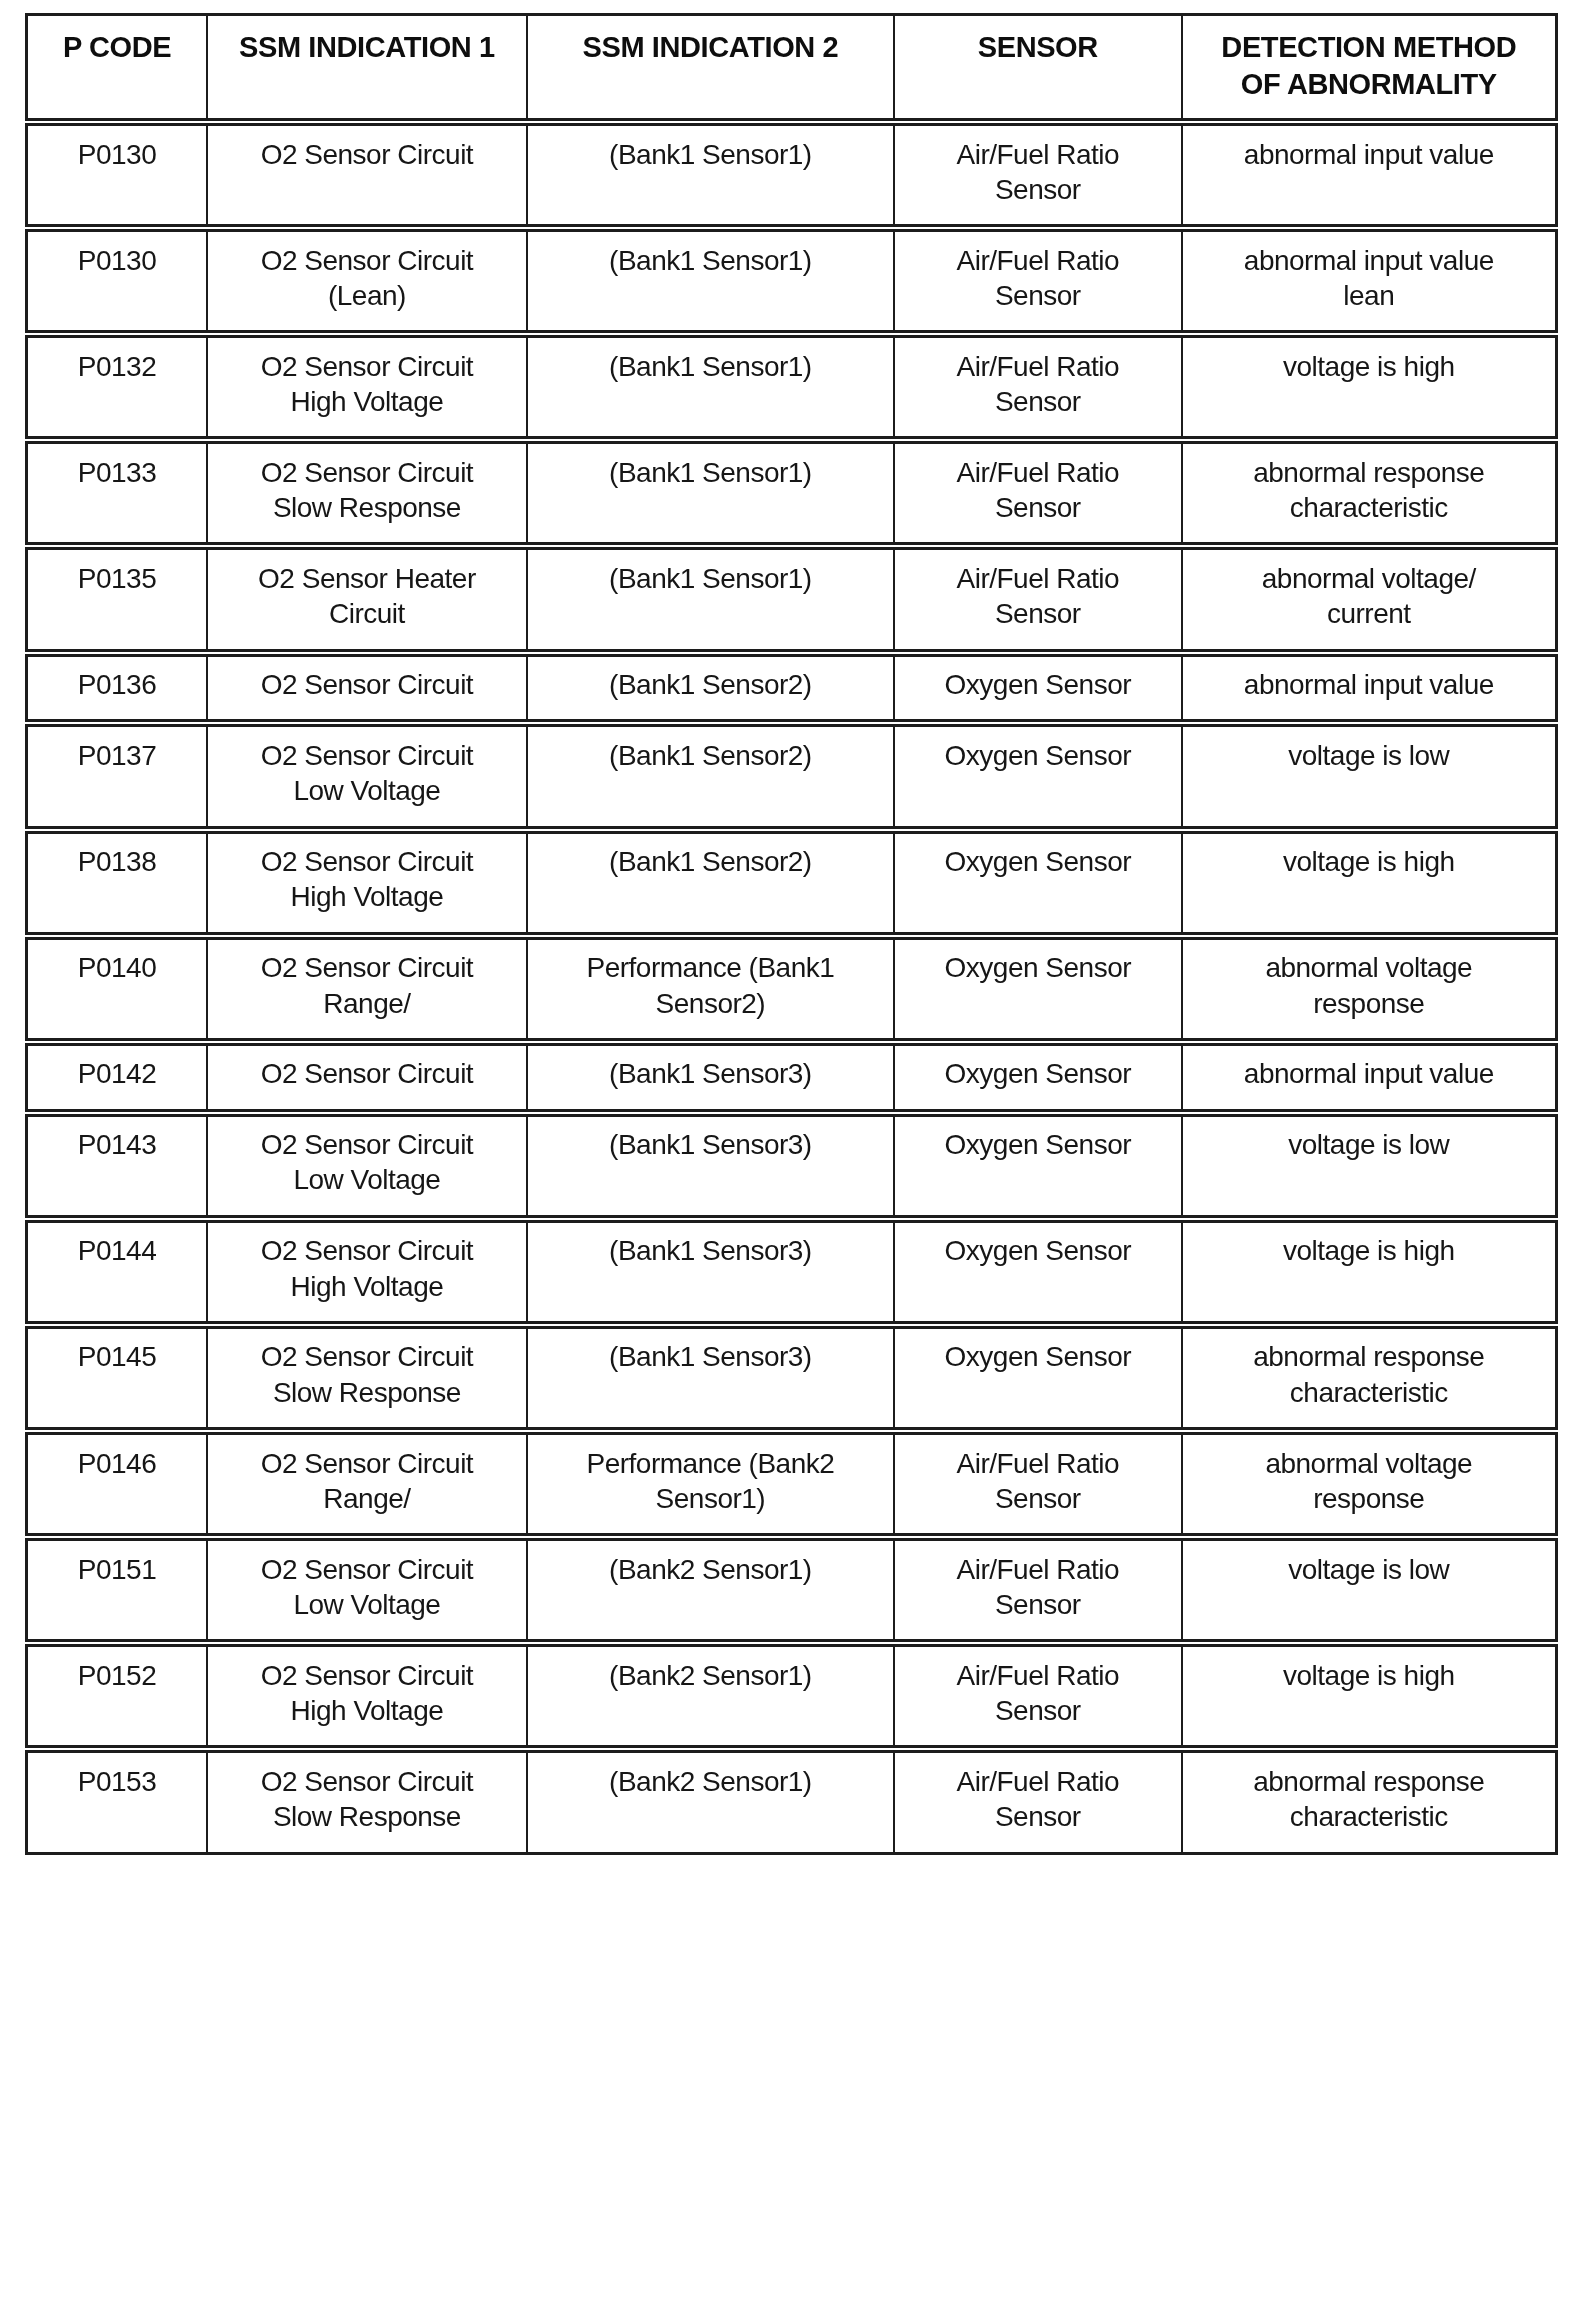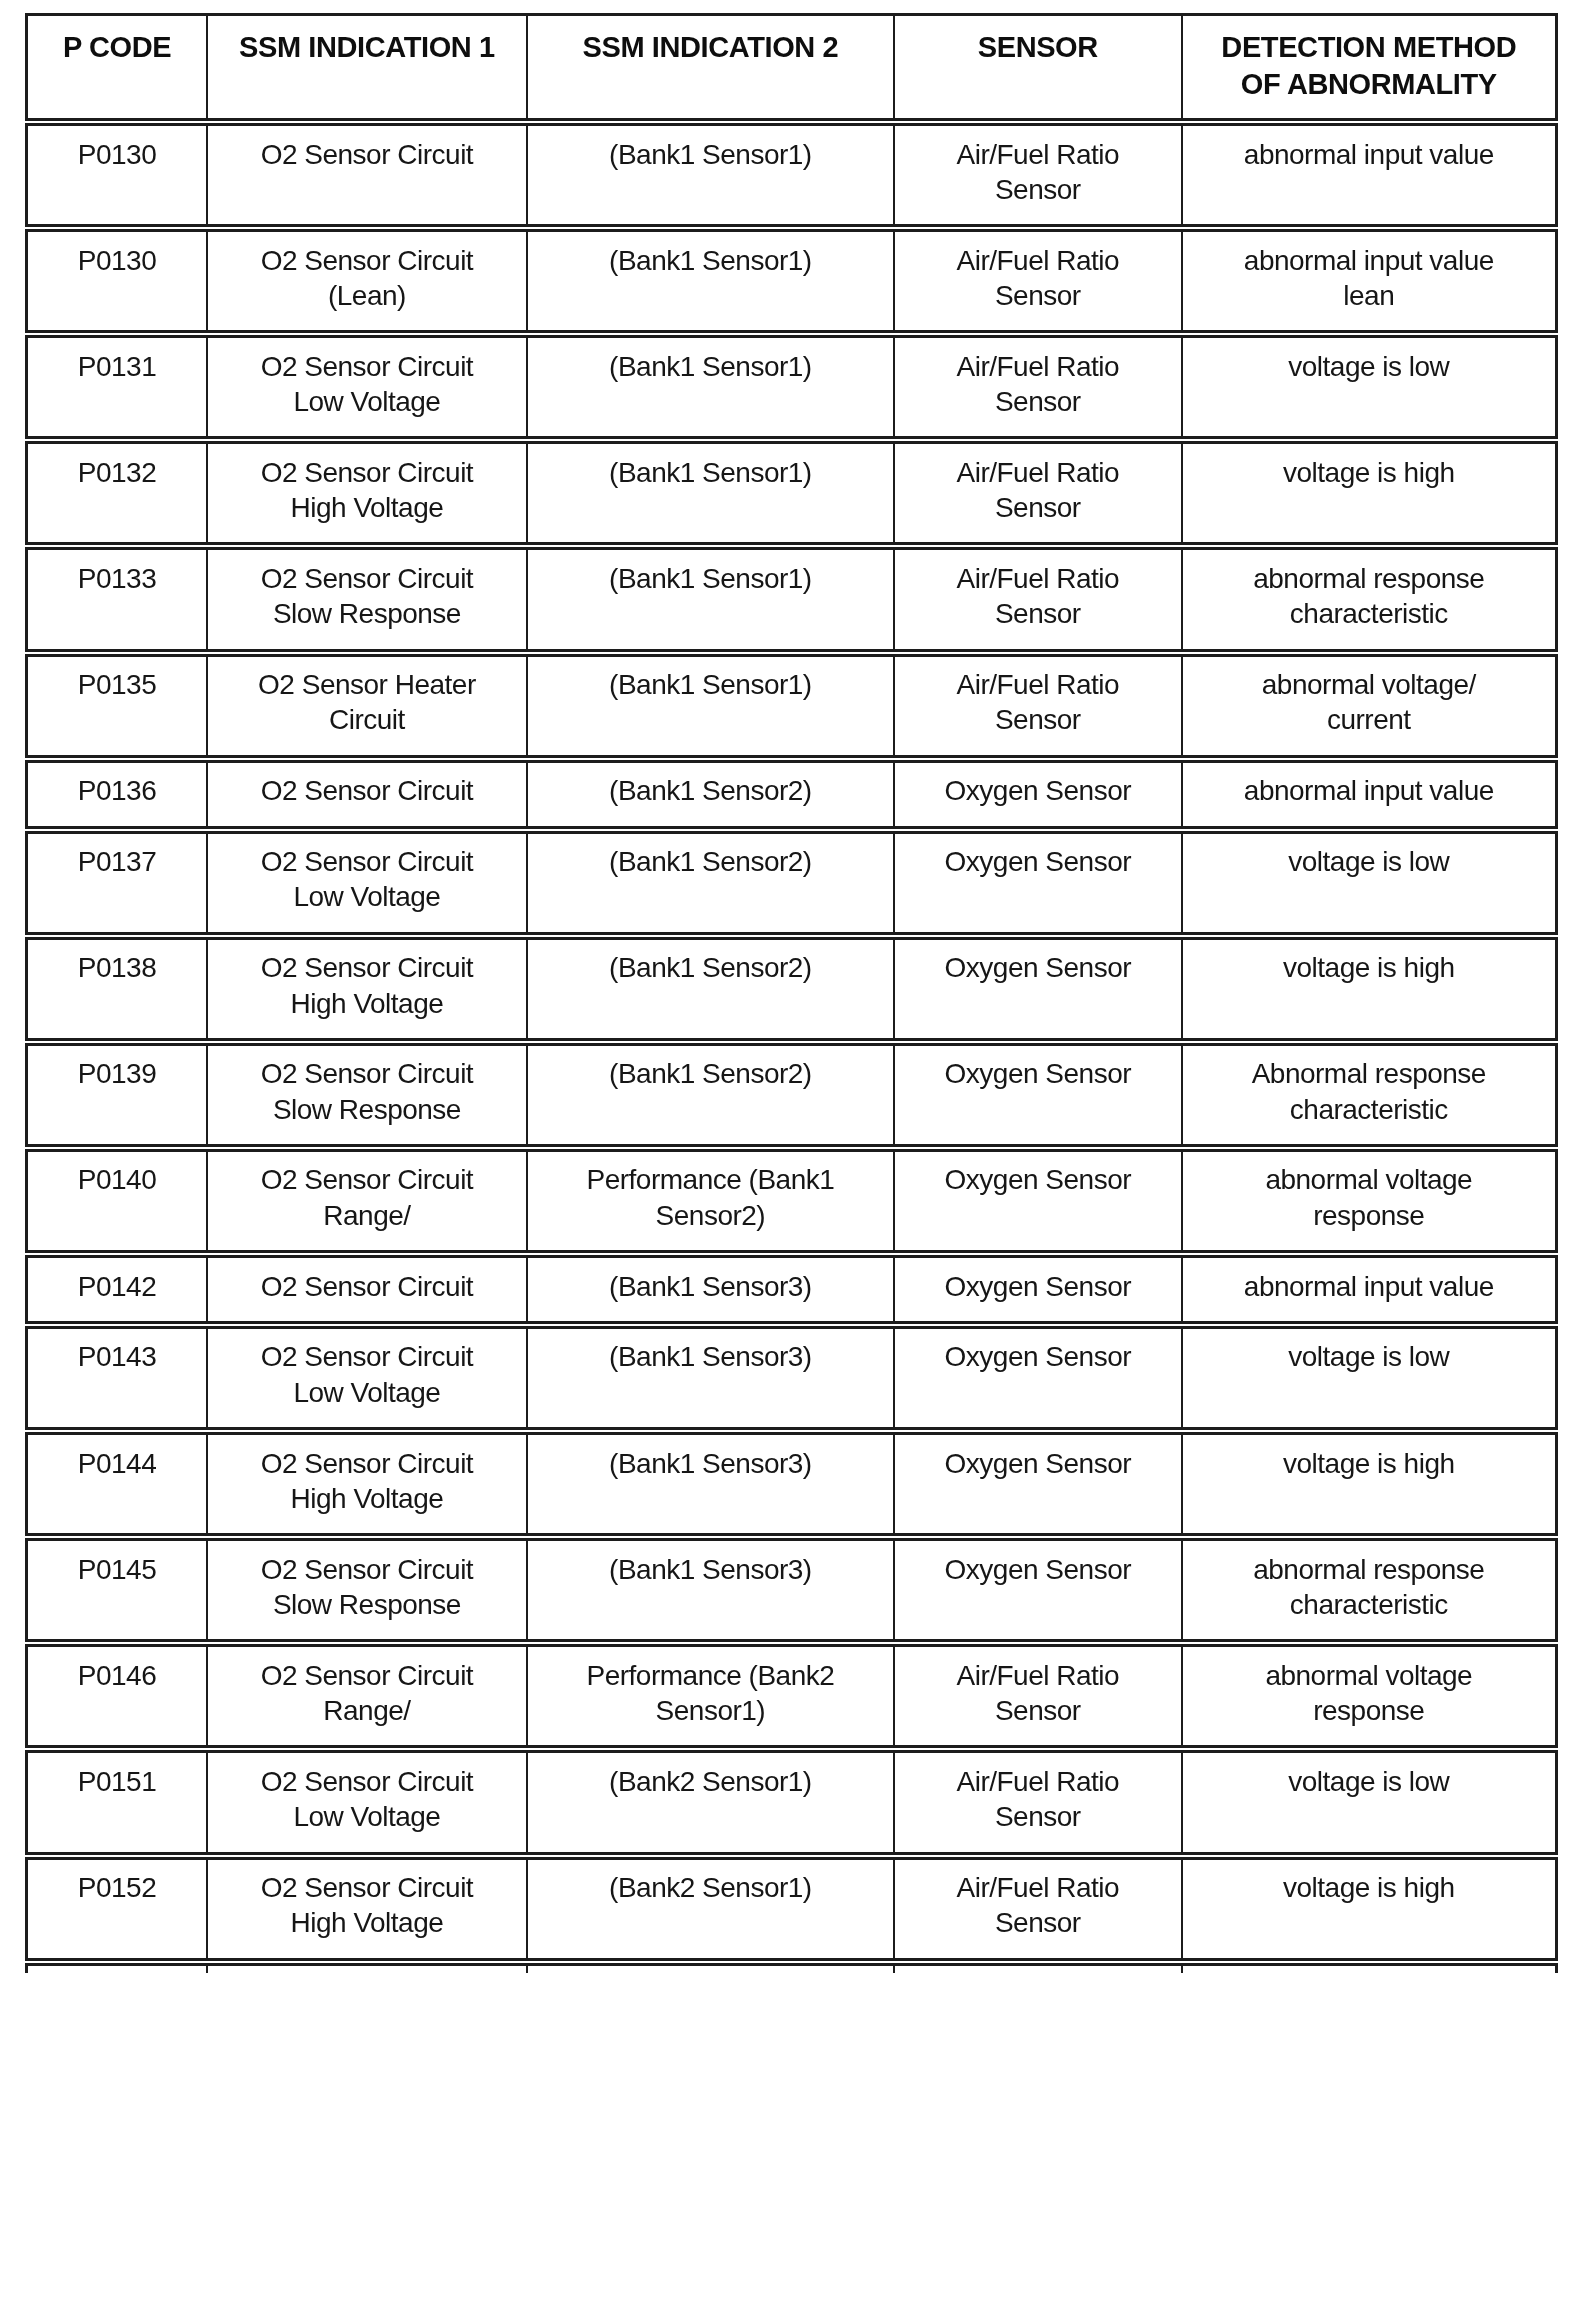--- a/index.html
+++ b/index.html
@@ -101,29 +101,20 @@
           <td>P0130</td>
           <td>O2 Sensor Circuit
 (Lean)</td>
           <td>(Bank1 Sensor1)</td>
           <td>Air/Fuel Ratio
 Sensor</td>
           <td>abnormal input value
 lean</td>
         </tr>
         <tr>
-          <td>P0131</td>
-          <td>O2 Sensor Circuit
-Low Voltage</td>
-          <td>(Bank1 Sensor1)</td>
-          <td>Air/Fuel Ratio
-Sensor</td>
-          <td>voltage is low</td>
-        </tr>
-        <tr>
           <td>P0132</td>
           <td>O2 Sensor Circuit
 High Voltage</td>
           <td>(Bank1 Sensor1)</td>
           <td>Air/Fuel Ratio
 Sensor</td>
           <td>voltage is high</td>
         </tr>
         <tr>
           <td>P0133</td>
@@ -160,29 +151,20 @@
           <td>Oxygen Sensor</td>
           <td>voltage is low</td>
         </tr>
         <tr>
           <td>P0138</td>
           <td>O2 Sensor Circuit
 High Voltage</td>
           <td>(Bank1 Sensor2)</td>
           <td>Oxygen Sensor</td>
           <td>voltage is high</td>
-        </tr>
-        <tr>
-          <td>P0139</td>
-          <td>O2 Sensor Circuit
-Slow Response</td>
-          <td>(Bank1 Sensor2)</td>
-          <td>Oxygen Sensor</td>
-          <td>Abnormal response
-characteristic</td>
         </tr>
         <tr>
           <td>P0140</td>
           <td>O2 Sensor Circuit
 Range/</td>
           <td>Performance (Bank1
 Sensor2)</td>
           <td>Oxygen Sensor</td>
           <td>abnormal voltage
 response</td>

